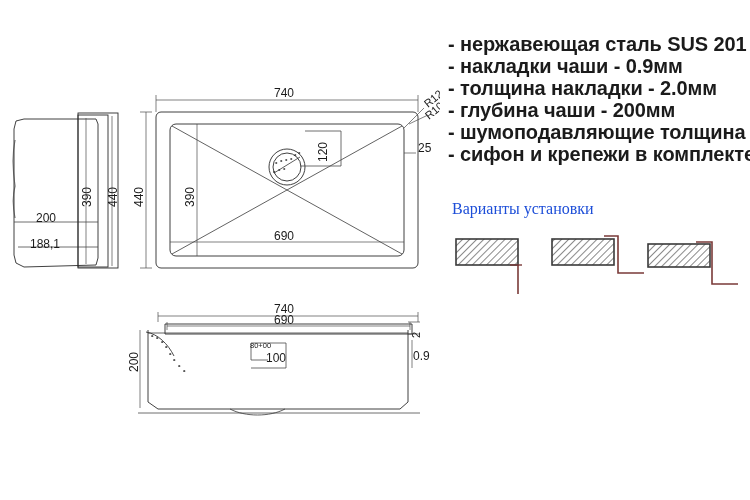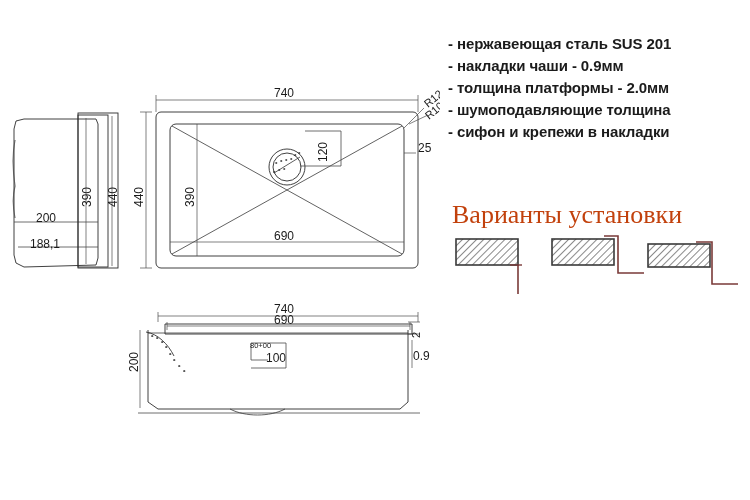--- a/index.html
+++ b/index.html
@@ -12,28 +12,28 @@
 
   
   .draw-svg{position:absolute;left:0;top:0;width:440px;height:440px;}
 
   
   .spec-list{
     position:absolute;left:448px;top:33px;width:300px;
     font-family:"Liberation Sans", sans-serif;
   }
   .spec-line{
-    font-size:15px;font-weight:bold;color:#1b1b1b;
+    font-size:20px;font-weight:bold;color:#1b1b1b;
     line-height:22.1px;white-space:nowrap;letter-spacing:-0.1px;
   }
 
   .variants-title{
     position:absolute;left:452px;top:200px;
     font-family:"Liberation Serif", serif;
-    font-size:26px;color:#c2410c;white-space:nowrap;
+    font-size:16px;color:#1d4ed8;white-space:nowrap;
   }
 
   .variants-svg{position:absolute;left:448px;top:232px;width:302px;height:70px;}
 </style>
 </head>
 <body>
 
 <div id="root">
 
   <svg class="draw-svg" viewBox="0 0 440 440">
@@ -140,23 +140,24 @@
       <text x="250" y="348" font-size="7.5">80+00</text>
       <text x="266" y="362" font-size="12">100</text>
       <text x="0" y="0" font-size="11" transform="translate(420,338) rotate(-90)">2</text>
       <text x="413" y="360" font-size="12">0.9</text>
     </g>
   </svg>
 
   <div class="spec-list">
     <div class="spec-line">- нержавеющая сталь SUS 201</div>
     <div class="spec-line">- накладки чаши - 0.9мм</div>
-    <div class="spec-line">- толщина платформы - 2.0мм</div>
+    <div class="spec-line">- толщина накладки - 2.0мм</div>
+    <div class="spec-line">- глубина чаши - 200мм</div>
     <div class="spec-line">- шумоподавляющие толщина</div>
-    <div class="spec-line">- сифон и крепежи в накладки</div>
+    <div class="spec-line">- сифон и крепежи в комплекте</div>
   </div>
 
   <div class="variants-title">Варианты установки</div>
 
   <svg class="variants-svg" viewBox="0 0 302 70">
     <defs>
       <pattern id="hatch" patternUnits="userSpaceOnUse" width="5" height="5" patternTransform="rotate(45)">
         <rect width="5" height="5" fill="#ffffff"></rect>
         <line x1="0" y1="0" x2="0" y2="5" stroke="#8a8a8a" stroke-width="2"></line>
       </pattern>

